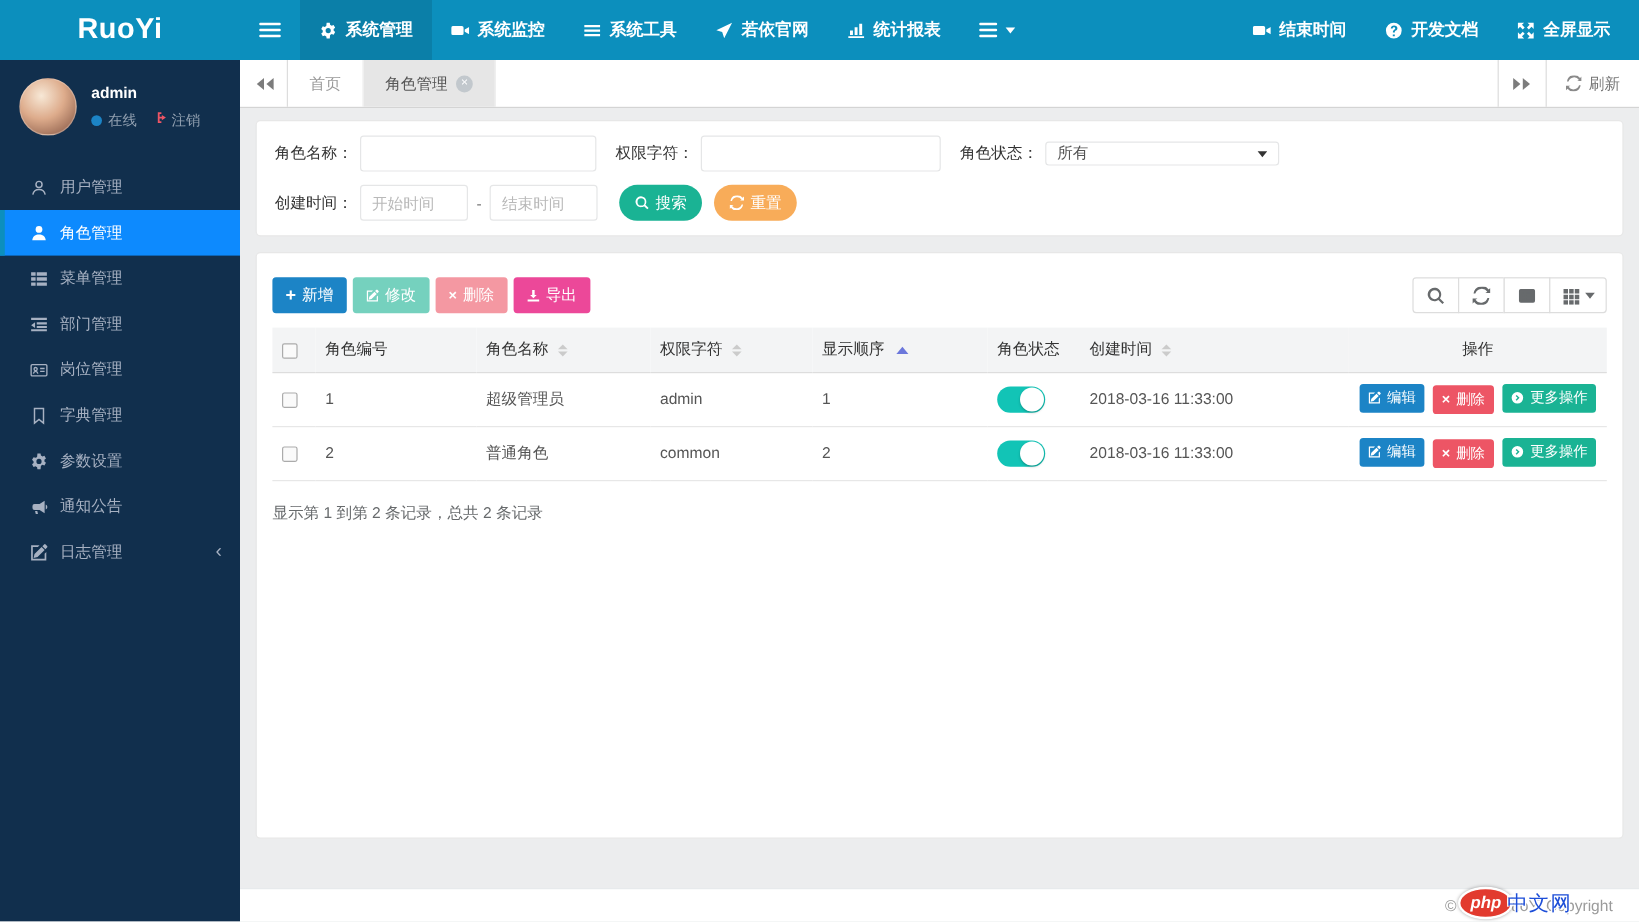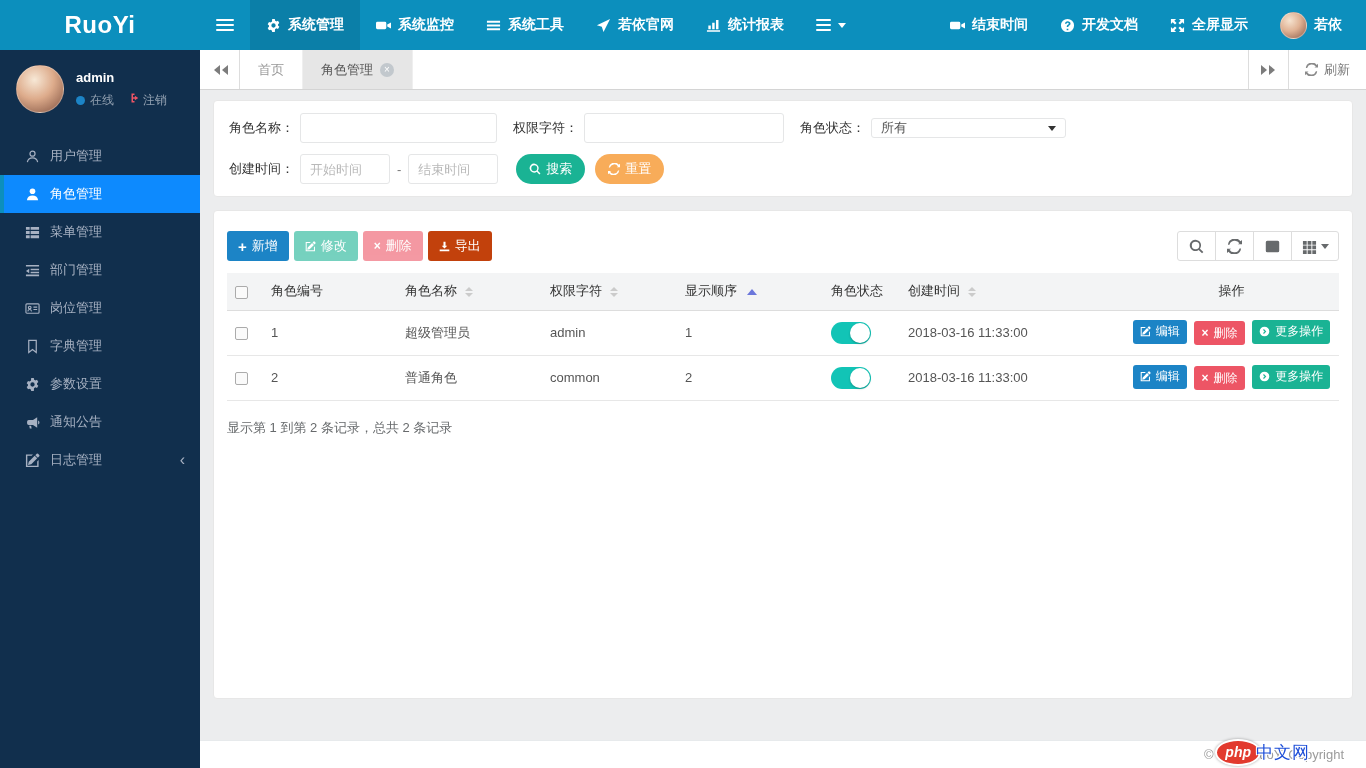--- a/index.html
+++ b/index.html
@@ -75,21 +75,21 @@
   .btn-search { background:#1AB394; margin-left:18px;justify-content:flex-end; }
   .btn-reset { background:#F8AC59; margin-left:10px; }
 
   
   .table-card { margin-top:13px; padding:20px 13px; height:489px; }
   .toolbar { display:flex; align-items:center; }
   .btn-sq { height:30px; padding:0 11px; border-radius:3px; margin-right:5px; }
   .btn-add { background:#1C84C6; }
   .btn-mod { background:#1AB394; opacity:.6; cursor:not-allowed; }
   .btn-del { background:#ED5565; opacity:.6; cursor:not-allowed; }
-  .btn-exp { background:#c2410c; }
+  .btn-exp { background:#ec4899; }
   .plus-g { font-size:15px; font-weight:bold; line-height:1; }
   .btn-group { margin-left:auto; display:flex; }
   .bg-btn { width:39px; height:30px; background:#fff; border:1px solid #DDD; display:flex; align-items:center; justify-content:center; gap:4px; color:#676A6C; cursor:pointer; margin-left:-1px; }
   .bg-btn:first-child { border-radius:3px 0 0 3px; margin-left:0; }
   .bg-btn:last-child { border-radius:0 3px 3px 0; width:48px; }
   .bg-btn .caret-down { border-top-color:#676A6C; margin-top:4px; }
 
   table { width:100%; border-collapse:collapse; margin-top:12px; table-layout:fixed; }
   thead th { background:#F3F4F5; height:37px; font-size:13px; font-weight:normal; color:#333; text-align:left; padding:0 8px; border-bottom:1px solid #DDD; }
   tbody td { height:45px; padding:0 8px; border-bottom:1px solid #E7E7E7; font-size:13px; color:#555; }
@@ -187,24 +187,20 @@
       <svg class="ic" viewBox="0 0 16 16">
           <path fill-rule="evenodd" d="M8 1a7 7 0 110 14A7 7 0 018 1zm.9 10.5H7.1V13h1.8v-1.5zM8.2 3.5c-1.6 0-2.8 1-2.9 2.6h1.7c0-.7.5-1.1 1.2-1.1.6 0 1.1.4 1.1 1 0 .5-.3.8-.9 1.2-.8.5-1.2 1-1.2 2v.4h1.7v-.3c0-.6.3-.9 1-1.3.8-.5 1.3-1.1 1.3-2.1 0-1.4-1.2-2.4-3-2.4z"></path>
         </svg>
       <span>开发文档</span>
     </div>
     <div class="nav-item">
       <svg class="ic" viewBox="0 0 16 16">
           <path d="M1 1h5.5L4.6 2.9 7 5.3 5.3 7 2.9 4.6 1 6.5zM15 1v5.5L13.1 4.6 10.7 7 9 5.3l2.4-2.4L9.5 1zM1 15V9.5l1.9 1.9L5.3 9 7 10.7l-2.4 2.4L6.5 15zM15 15H9.5l1.9-1.9L9 10.7 10.7 9l2.4 2.4L15 9.5z"></path>
         </svg>
       <span>全屏显示</span>
-    </div>
-    <div class="nav-item">
-      <span class="avatar-sm"></span>
-      <span>若依</span>
     </div>
   </div>
 </div>
 
 <div class="sidebar">
   <div class="user-panel">
     <span class="avatar-lg"></span>
     <div>
       <div class="user-name">admin</div>
       <div class="user-status">

